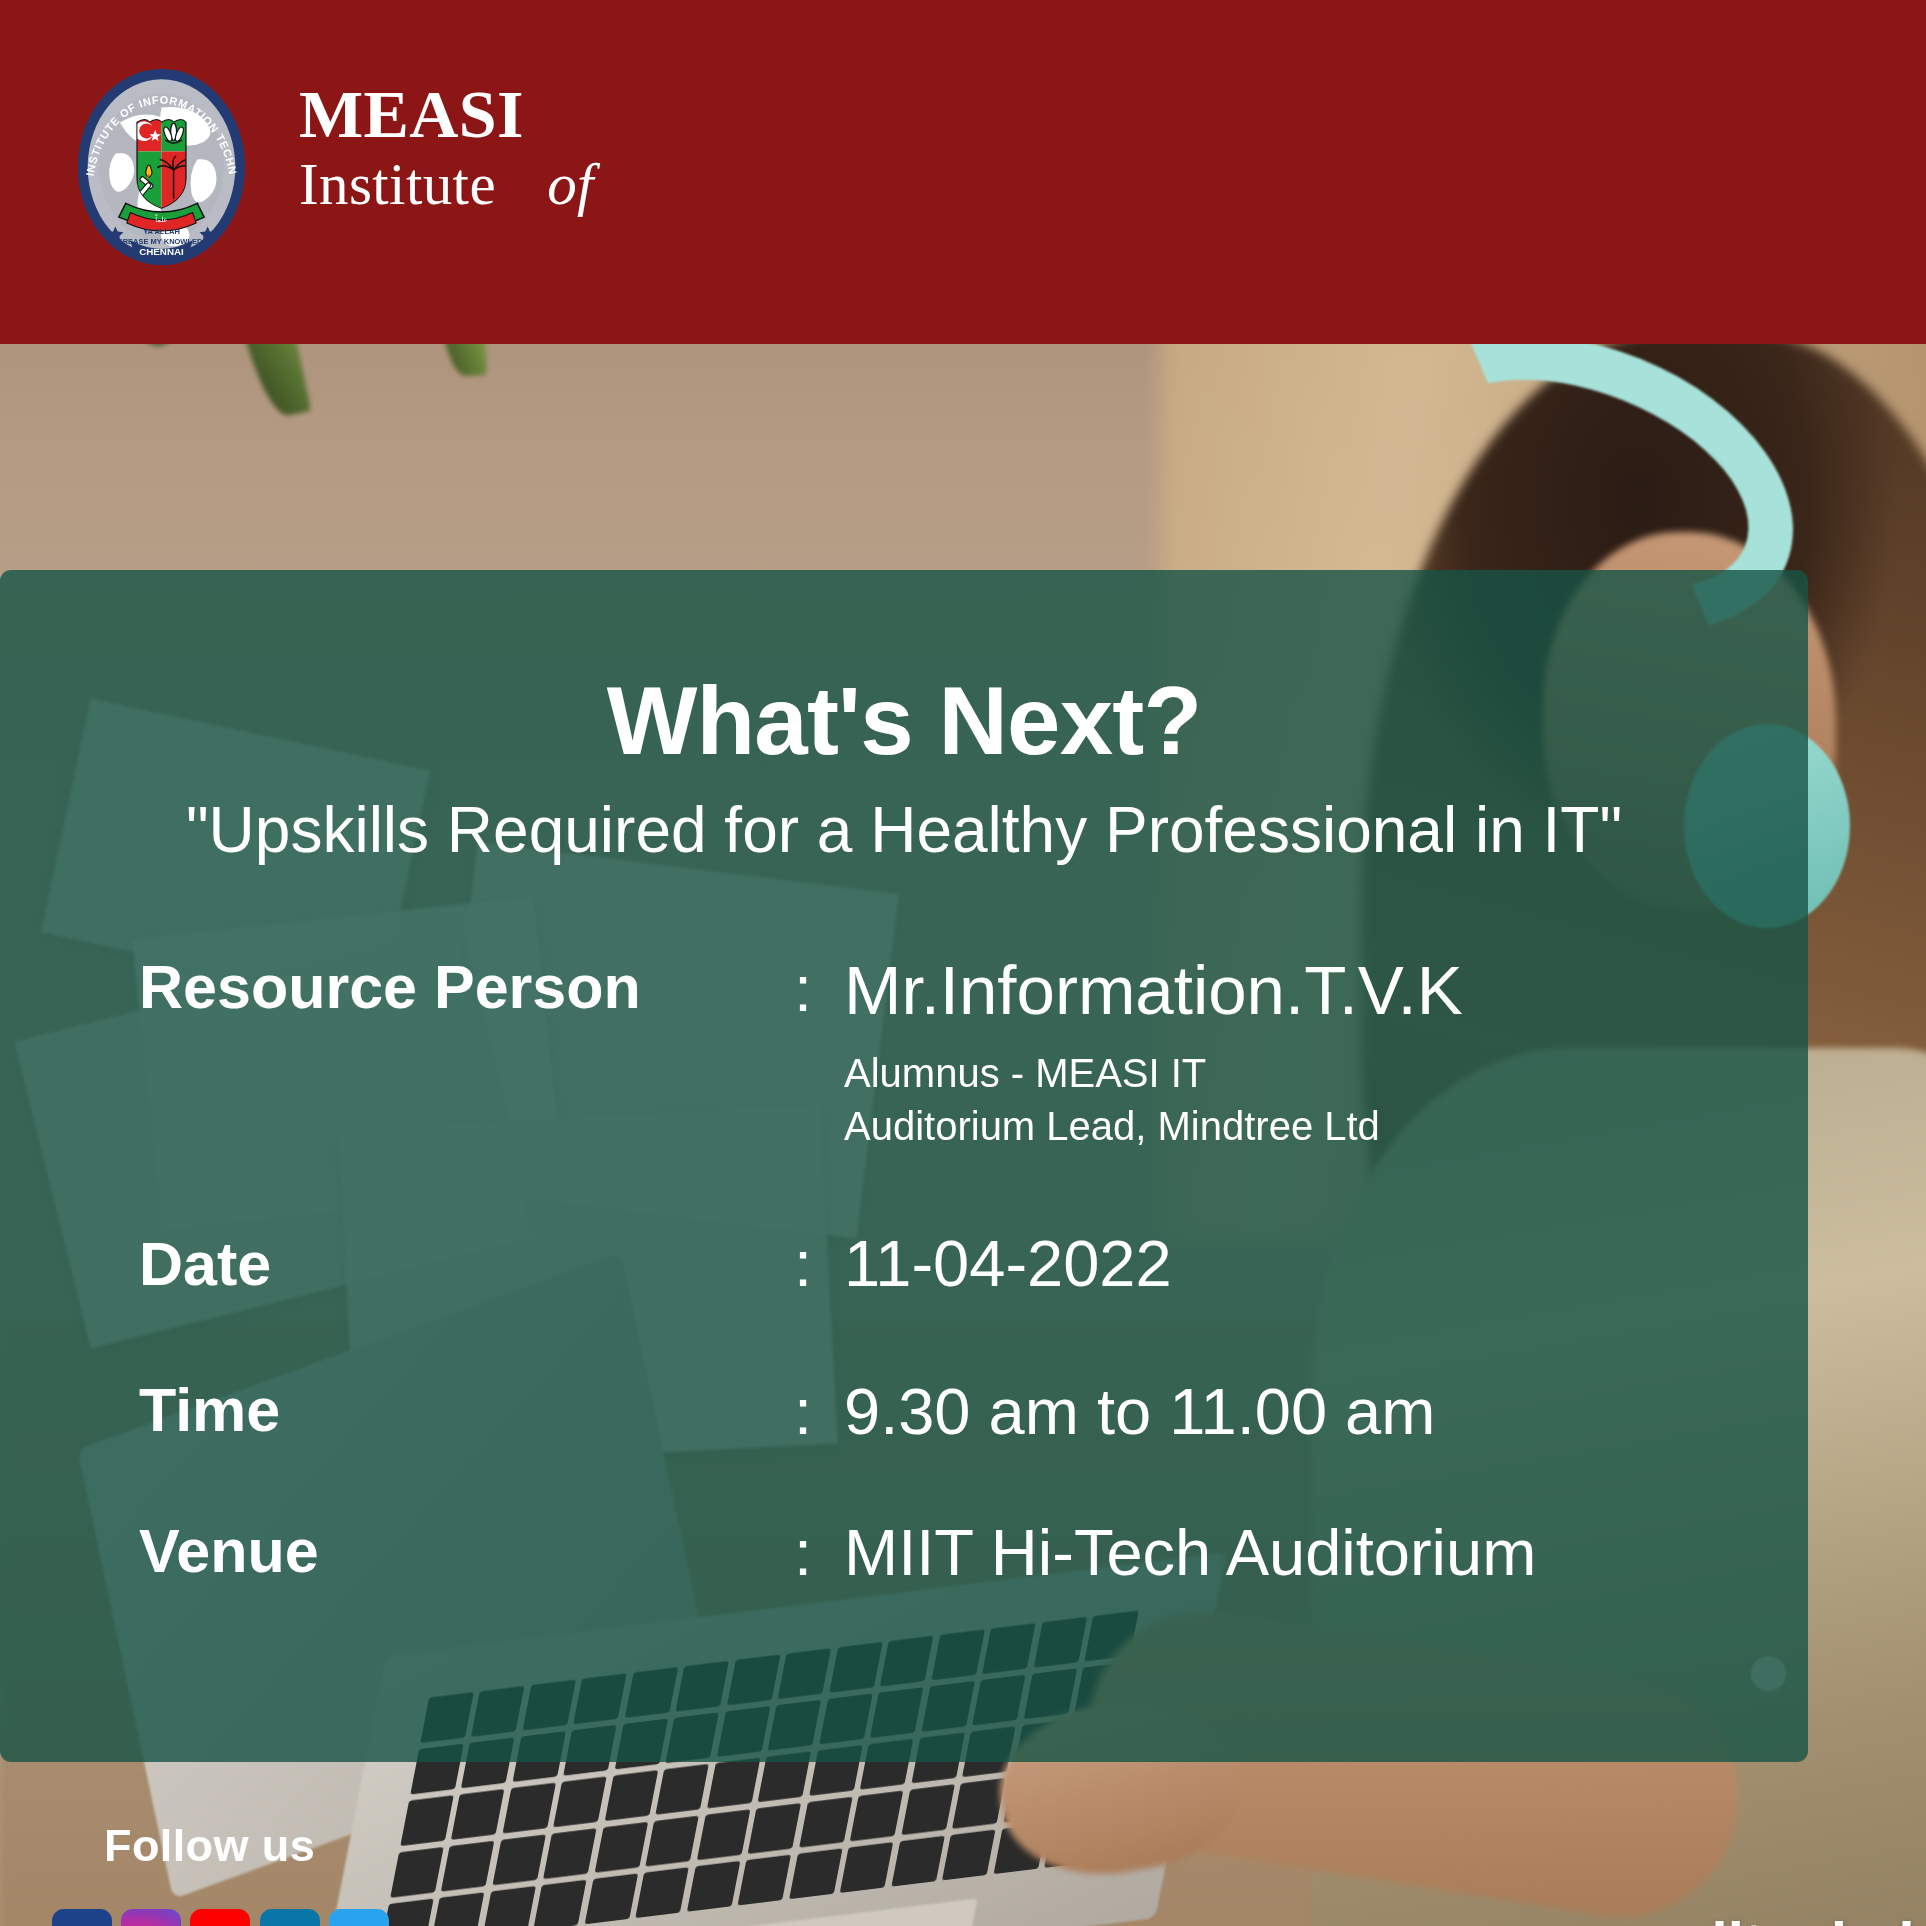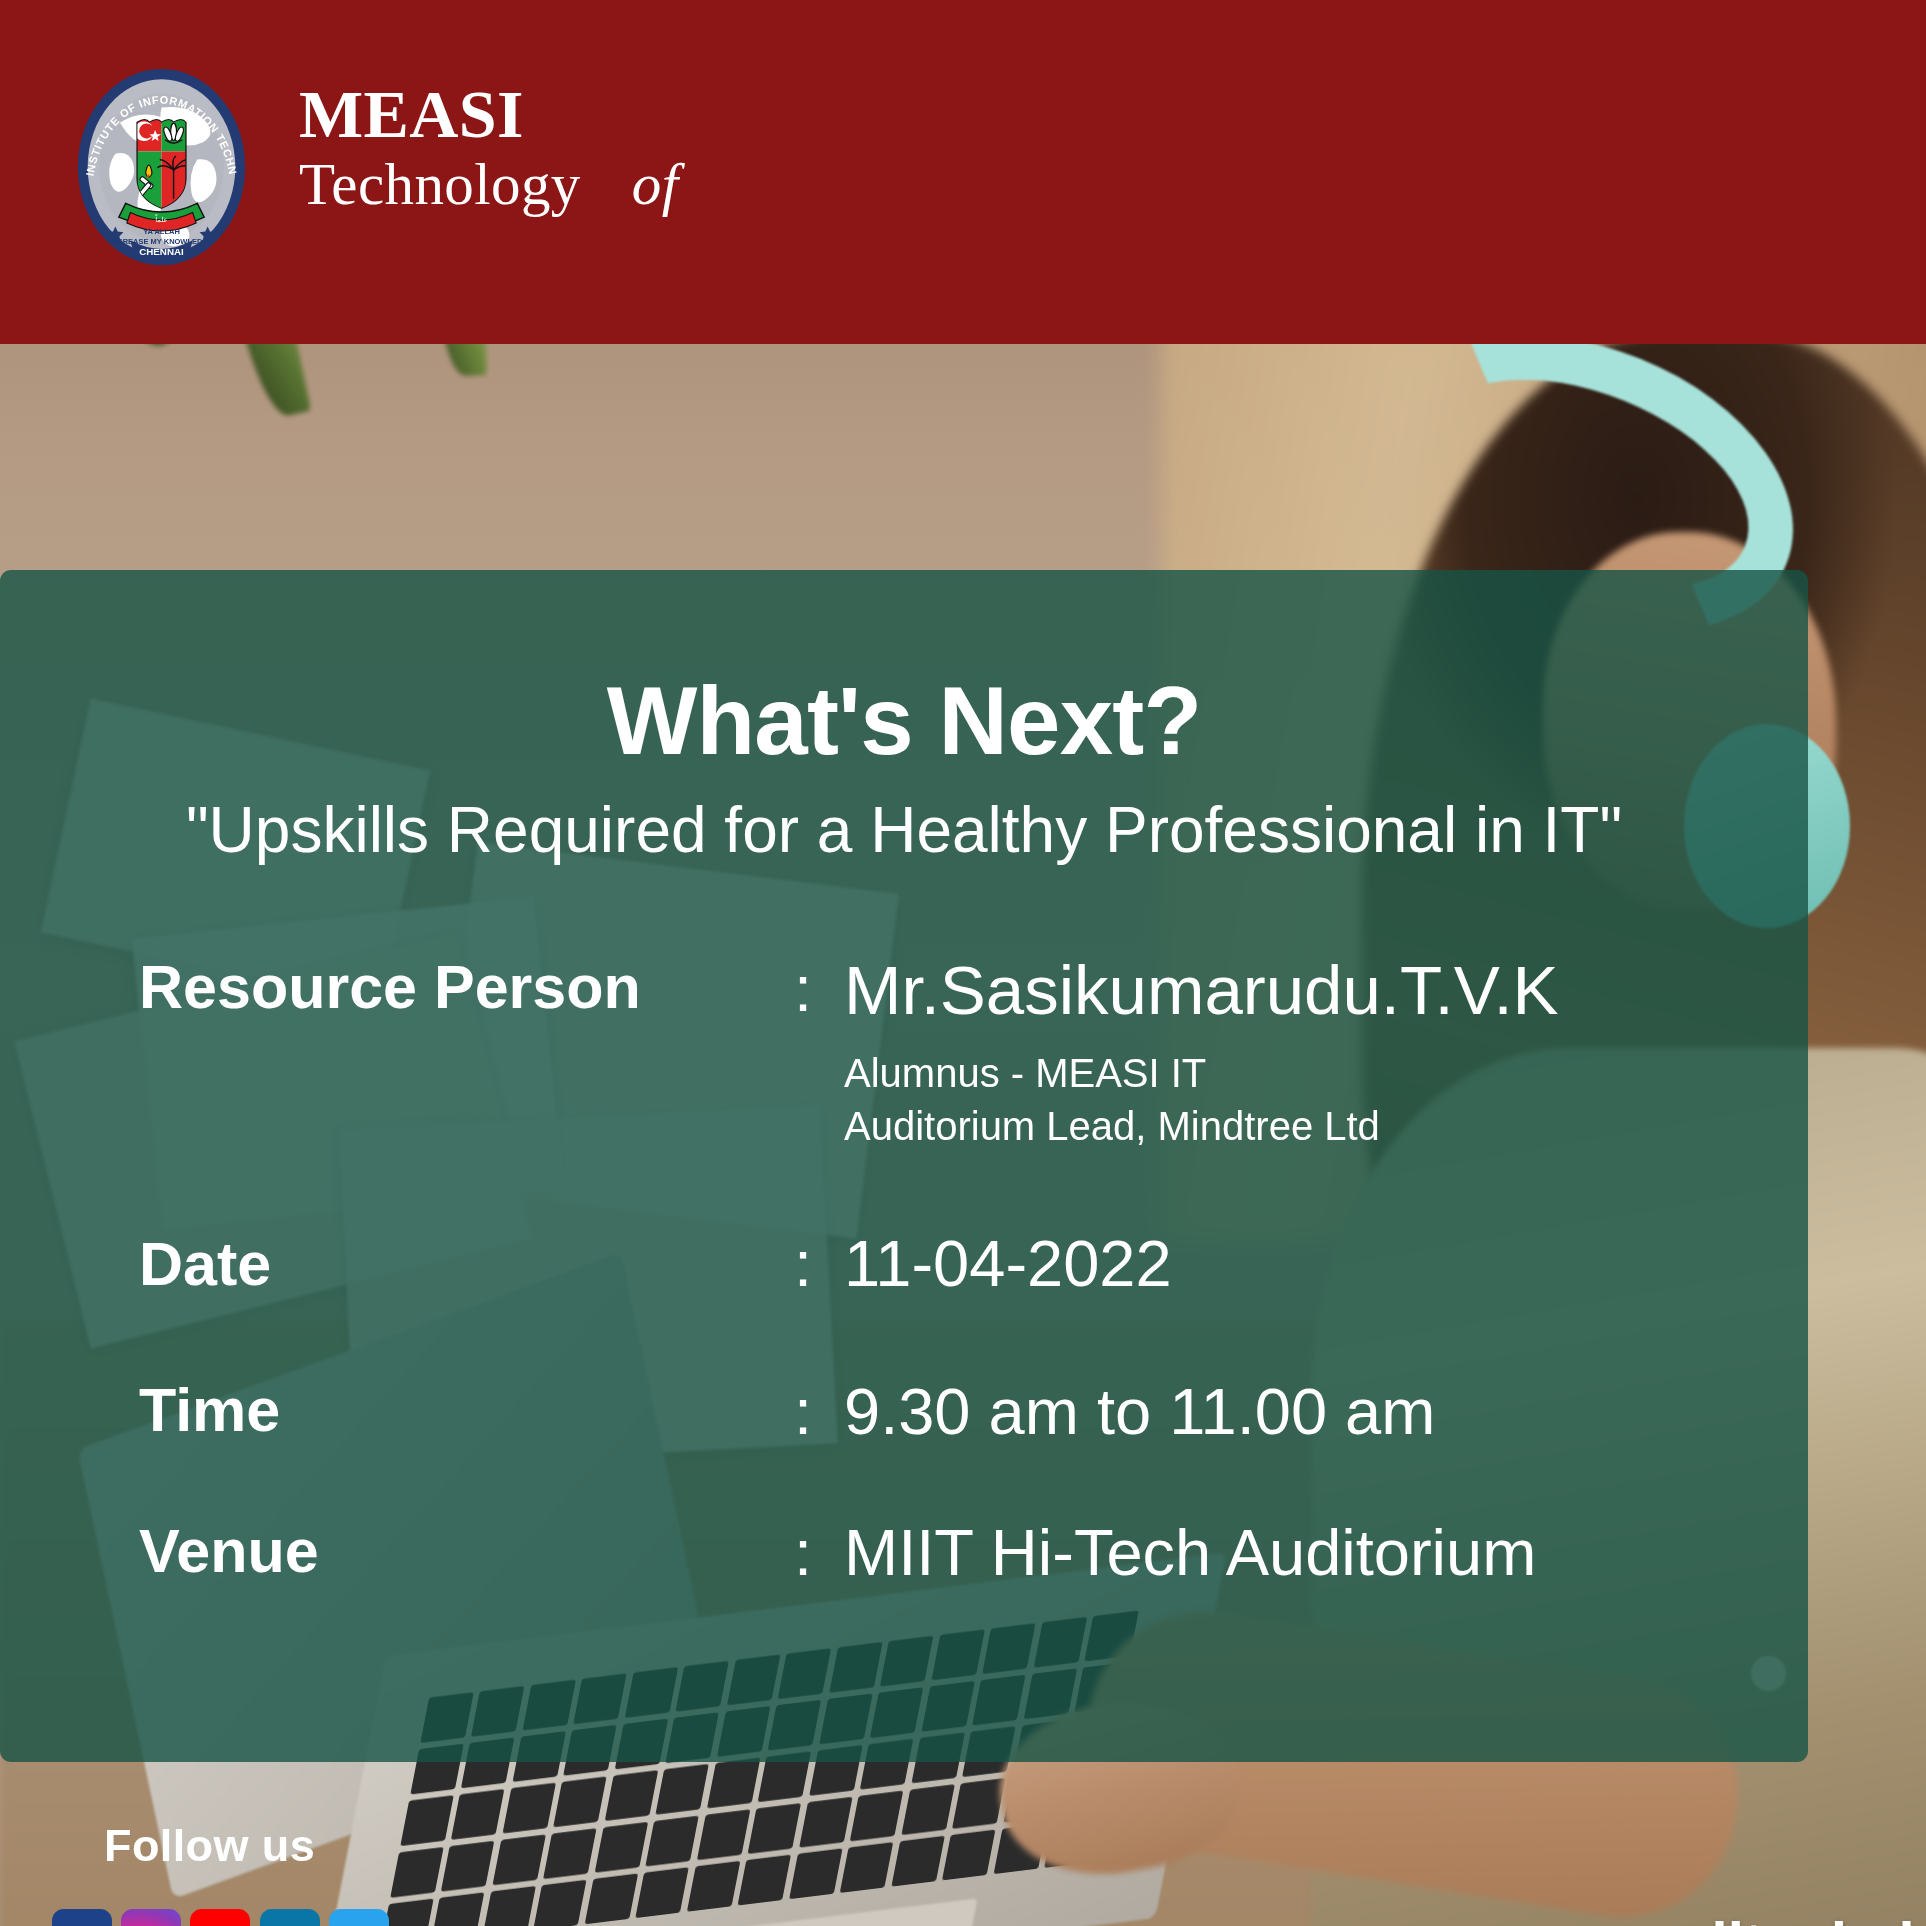--- a/index.html
+++ b/index.html
@@ -437,35 +437,35 @@
         <path d="M96 300 q54 30 108 0 l-8 32 q-46 22 -92 0z" fill="#233a72"></path>
         <text x="150" y="326" font-family="'Liberation Sans',sans-serif" font-size="17" font-weight="bold" fill="#ffffff" text-anchor="middle">CHENNAI</text>
 
         <path d="M70 276 l4 9 l10 1 l-7 7 l2 10 l-9 -5 l-9 5 l2 -10 l-7 -7 l10 -1z" fill="#233a72"></path>
         <path d="M230 276 l4 9 l10 1 l-7 7 l2 10 l-9 -5 l-9 5 l2 -10 l-7 -7 l10 -1z" fill="#233a72"></path>
       </svg>
     </div>
 
     <div class="brand">
       <span class="l1">MEASI</span>
-      <span class="l2"><span>Technology </span><em>of</em></span>
+      <span class="l2"><span>Institute </span><em>of</em></span>
     </div>
   </div>
 
   <div class="panel">
 
     <div class="panel-title">What's Next?</div>
     <div class="panel-sub">"Upskills Required for a Healthy Professional in IT"</div>
 
     <div class="rows">
 
       <div class="row rp">
         <div class="lbl">Resource Person</div>
         <div class="col">:</div>
-        <div class="val">Mr.Sasikumarudu.T.V.K</div>
+        <div class="val">Mr.Information.T.V.K</div>
       </div>
 
       <div class="affil">
         <div>Alumnus - MEASI IT</div>
         <div>Auditorium Lead, Mindtree Ltd</div>
       </div>
 
       <div class="row date">
         <div class="lbl">Date</div>
         <div class="col">:</div>

